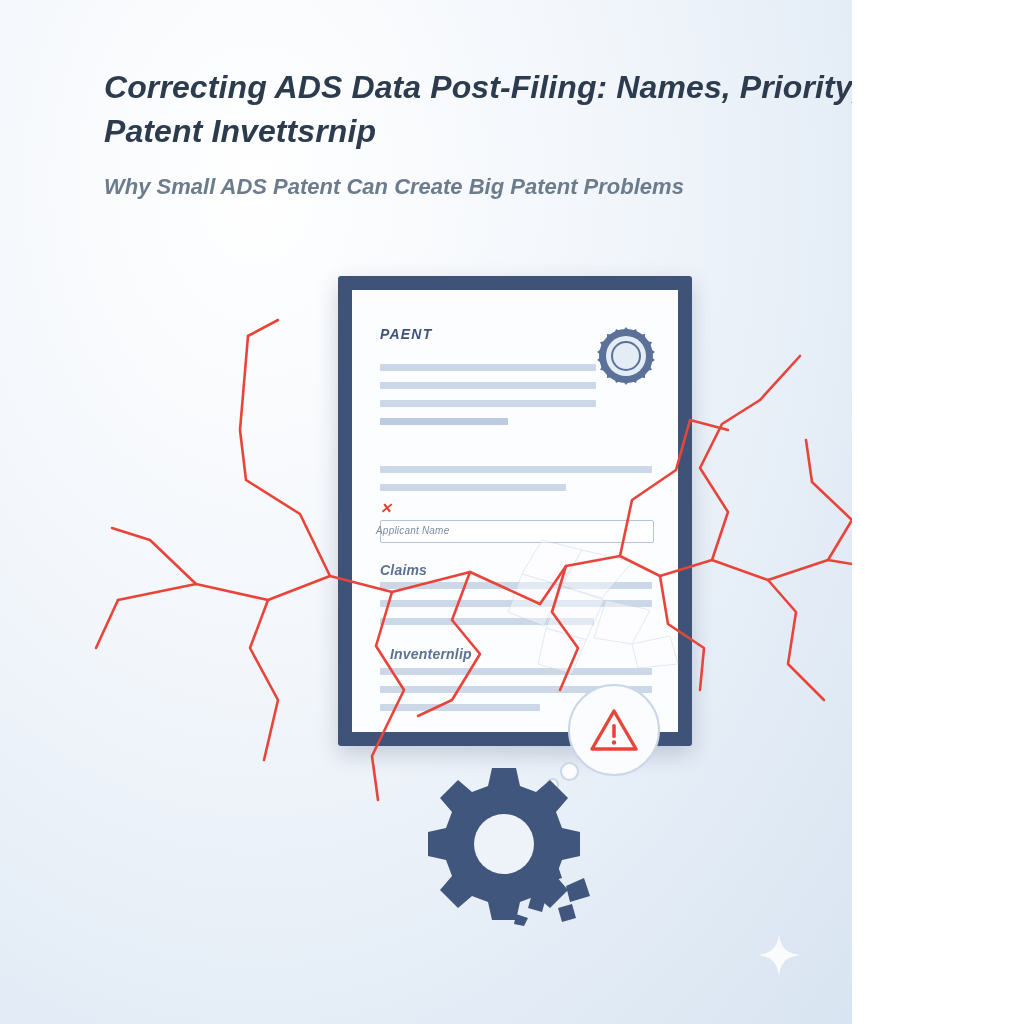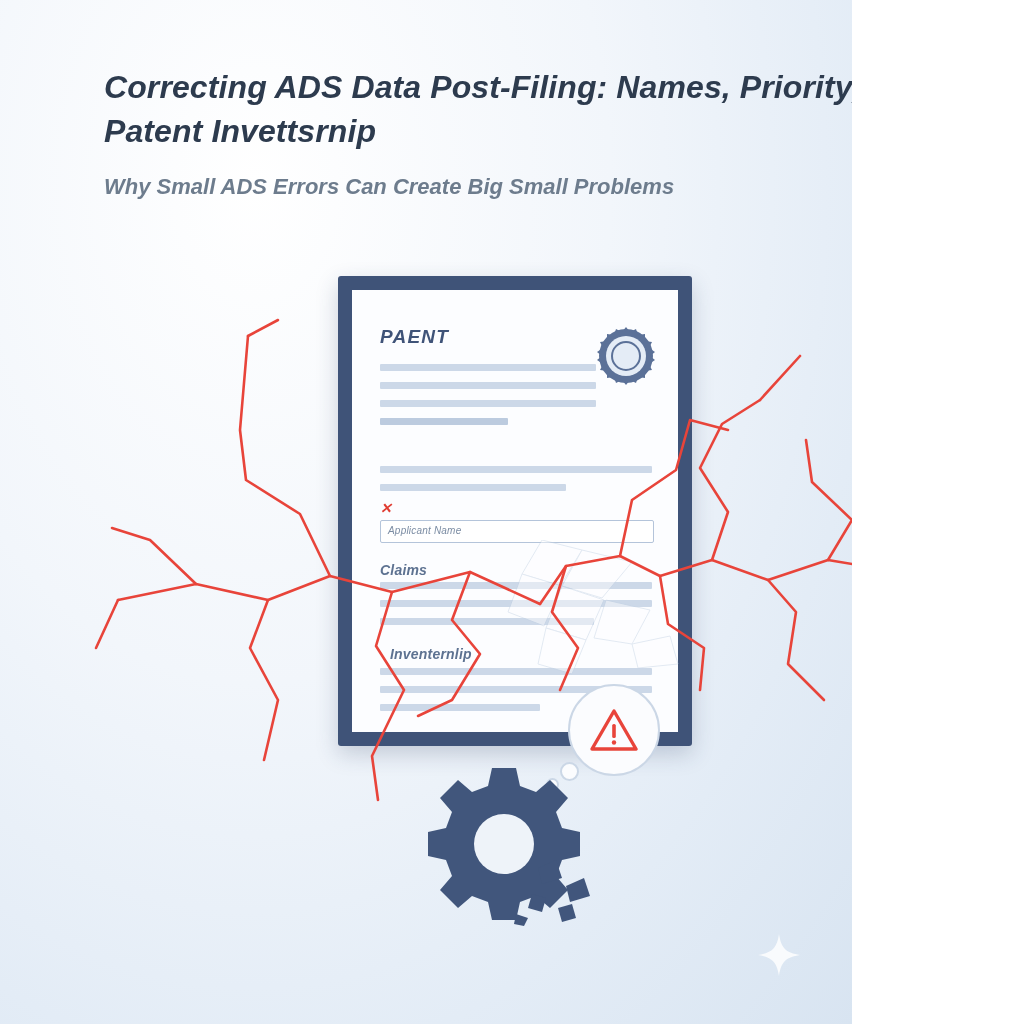--- a/index.html
+++ b/index.html
@@ -70,21 +70,21 @@
     left: 14px;
     top: 14px;
     right: 14px;
     bottom: 14px;
     background: #fcfdff;
   }
   .doc-heading {
     position: absolute;
     left: 28px;
     top: 36px;
-    font-size: 19px;
+    font-size: 14px;
     font-weight: bold;
     letter-spacing: 1.2px;
     color: #3f5378;
   }
   .seal {
     position: absolute;
     right: 22px;
     top: 36px;
     width: 60px;
     height: 60px;
@@ -162,21 +162,21 @@
     opacity: 0.85;
   }
 </style>
 </head>
 <body>
 
 <div class="poster">
 
   <div class="headings">
     <h1 class="title">Correcting ADS Data Post-Filing: Names, Priority, Patent Invettsrnip</h1>
-    <p class="subtitle">Why Small ADS Errors Can Create Big Small Problems</p>
+    <p class="subtitle">Why Small ADS Patent Can Create Big Patent Problems</p>
   </div>
 
   <div class="document">
     <div class="doc-inner">
 
       <div class="doc-heading">PAENT</div>
 
       <svg class="seal" viewBox="0 0 60 60">
         <g fill="#5b7198">
           <circle cx="30" cy="30" r="27"></circle>
@@ -192,21 +192,21 @@
       <div class="line" style="left:28px; top:92px; width:216px;"></div>
       <div class="line" style="left:28px; top:110px; width:216px;"></div>
       <div class="line dark" style="left:28px; top:128px; width:128px;"></div>
 
       <div class="line" style="left:28px; top:176px; width:272px;"></div>
       <div class="line" style="left:28px; top:194px; width:186px;"></div>
 
       <div class="red-x" style="top:210px;">✕</div>
 
       <div class="field-box" style="top:230px;"></div>
-      <div class="field-label" style="left:36px; top:235px;text-align:center;">Applicant Name</div>
+      <div class="field-label" style="left:24px; top:235px;text-align:center;">Applicant Name</div>
 
       <div class="section-label" style="top:272px;">Claims</div>
       <div class="line" style="left:28px; top:292px; width:272px;"></div>
       <div class="line" style="left:28px; top:310px; width:272px;"></div>
       <div class="line" style="left:28px; top:328px; width:214px;"></div>
 
       <div class="section-label" style="top:356px;padding-left:10px;">Inventernlip</div>
       <div class="line" style="left:28px; top:378px; width:272px;"></div>
       <div class="line" style="left:28px; top:396px; width:272px;"></div>
       <div class="line" style="left:28px; top:414px; width:160px;"></div>

